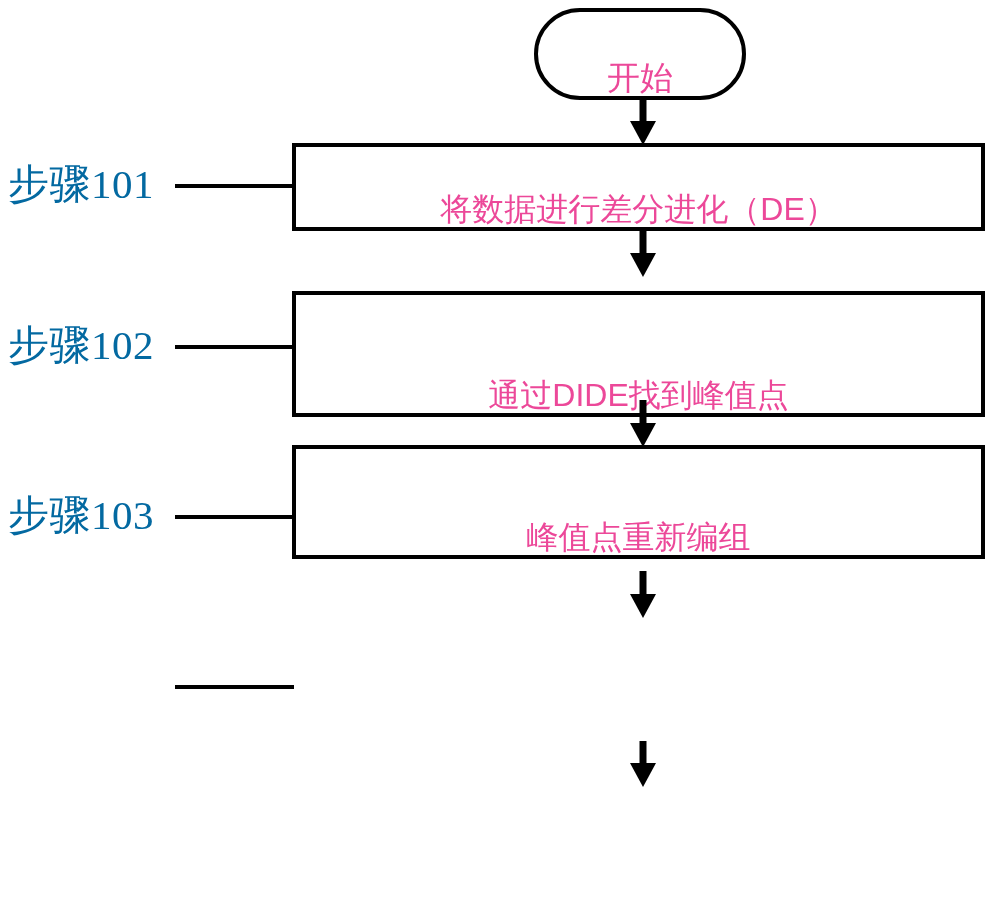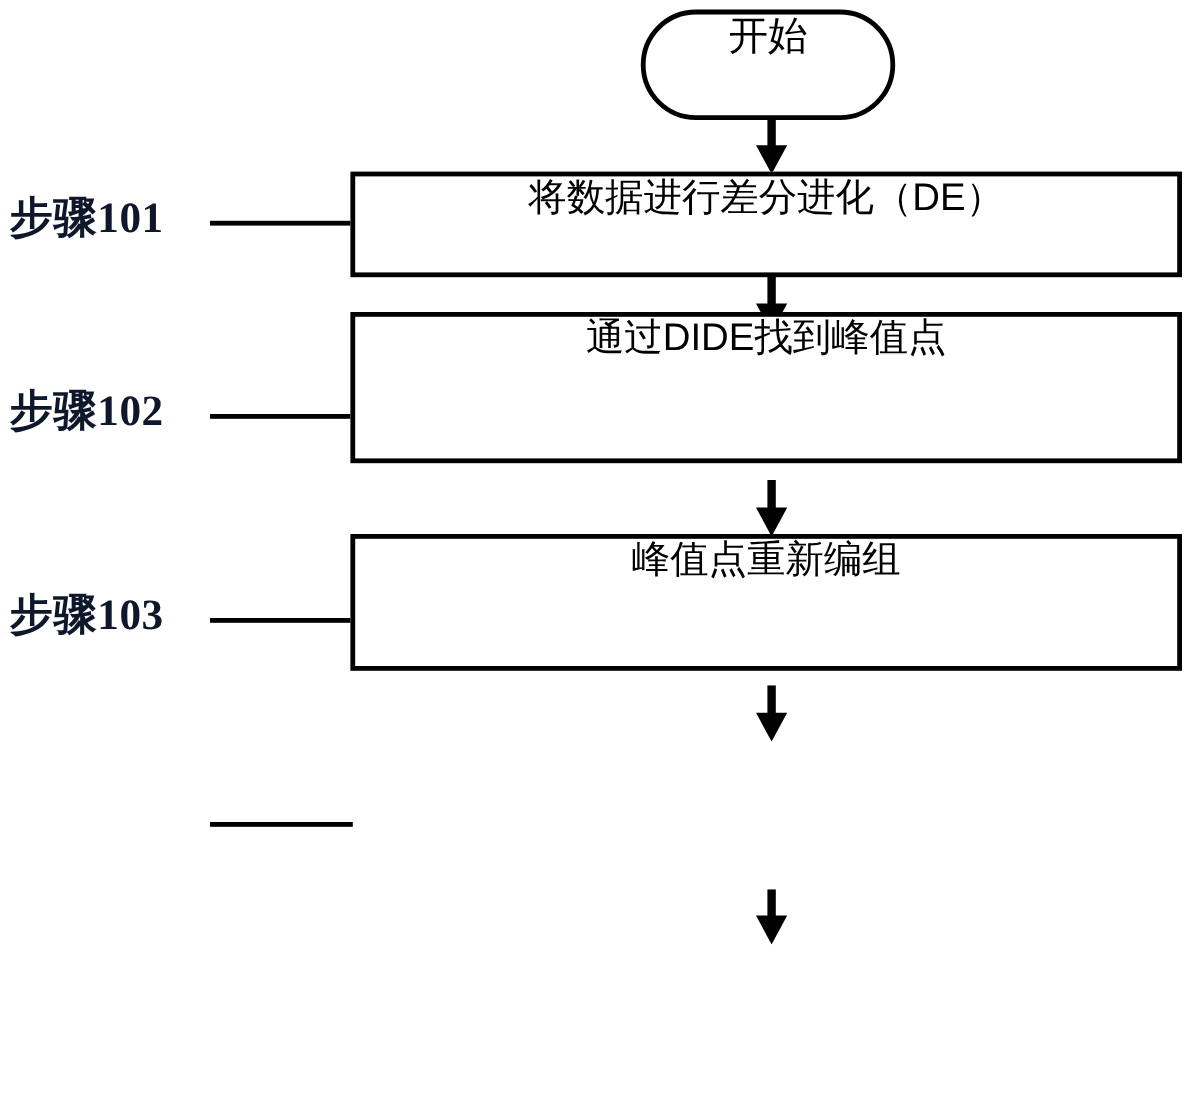--- a/index.html
+++ b/index.html
@@ -14,44 +14,43 @@
     background: #ffffff;
     overflow: hidden;
     font-family: "Liberation Sans", sans-serif;
   }
   .node {
     position: absolute;
     box-sizing: border-box;
     background: #ffffff;
     border: 4px solid #000000;
     display: flex;
-    align-items: flex-start;
+    align-items: flex-end;
     justify-content: center;
-    color: #000000;
+    color: #ec4899;
   }
   .terminator-start {
     border-radius: 999px;
   }
   .node-label {
     line-height: 1.1;
     white-space: nowrap;
     font-family: "Liberation Sans", sans-serif;
   }
   .label-start   { font-size: 33px; }
   .label-end     { font-size: 33px; }
   .label-process { font-size: 32px; }
 
   .step-label {
     position: absolute;
     font-family: "Liberation Serif", serif;
-    font-size: 36px;
-    color: #0f172a;
+    font-size: 41px;
+    color: #0369a1;
     white-space: nowrap;
     letter-spacing: 0.5px;
-    font-weight: bold;
   }
 
   .leader {
     position: absolute;
     height: 4px;
     background: #000000;
   }
 
   .arrow {
     position: absolute;
@@ -82,21 +81,21 @@
 
   <div class="arrow" style="left:628px; top:230px;">
     <svg width="30" height="47" viewBox="0 0 30 47">
       <line x1="15" y1="0" x2="15" y2="31" stroke="#000000" stroke-width="7"></line>
       <polygon points="15,47 2,23 28,23" fill="#000000"></polygon>
     </svg>
   </div>
 
   <div class="step-label" style="left:8px; top:318px;">步骤102</div>
   <div class="leader" style="left:175px; top:345px; width:119px;"></div>
-  <div class="node" style="left:292px; top:260px; width:693px; height:126px;">
+  <div class="node" style="left:292px; top:291px; width:693px; height:126px;">
     <span class="node-label label-process">通过DIDE找到峰值点</span>
   </div>
 
   <div class="arrow" style="left:628px; top:400px;">
     <svg width="30" height="47" viewBox="0 0 30 47">
       <line x1="15" y1="0" x2="15" y2="31" stroke="#000000" stroke-width="7"></line>
       <polygon points="15,47 2,23 28,23" fill="#000000"></polygon>
     </svg>
   </div>
 

